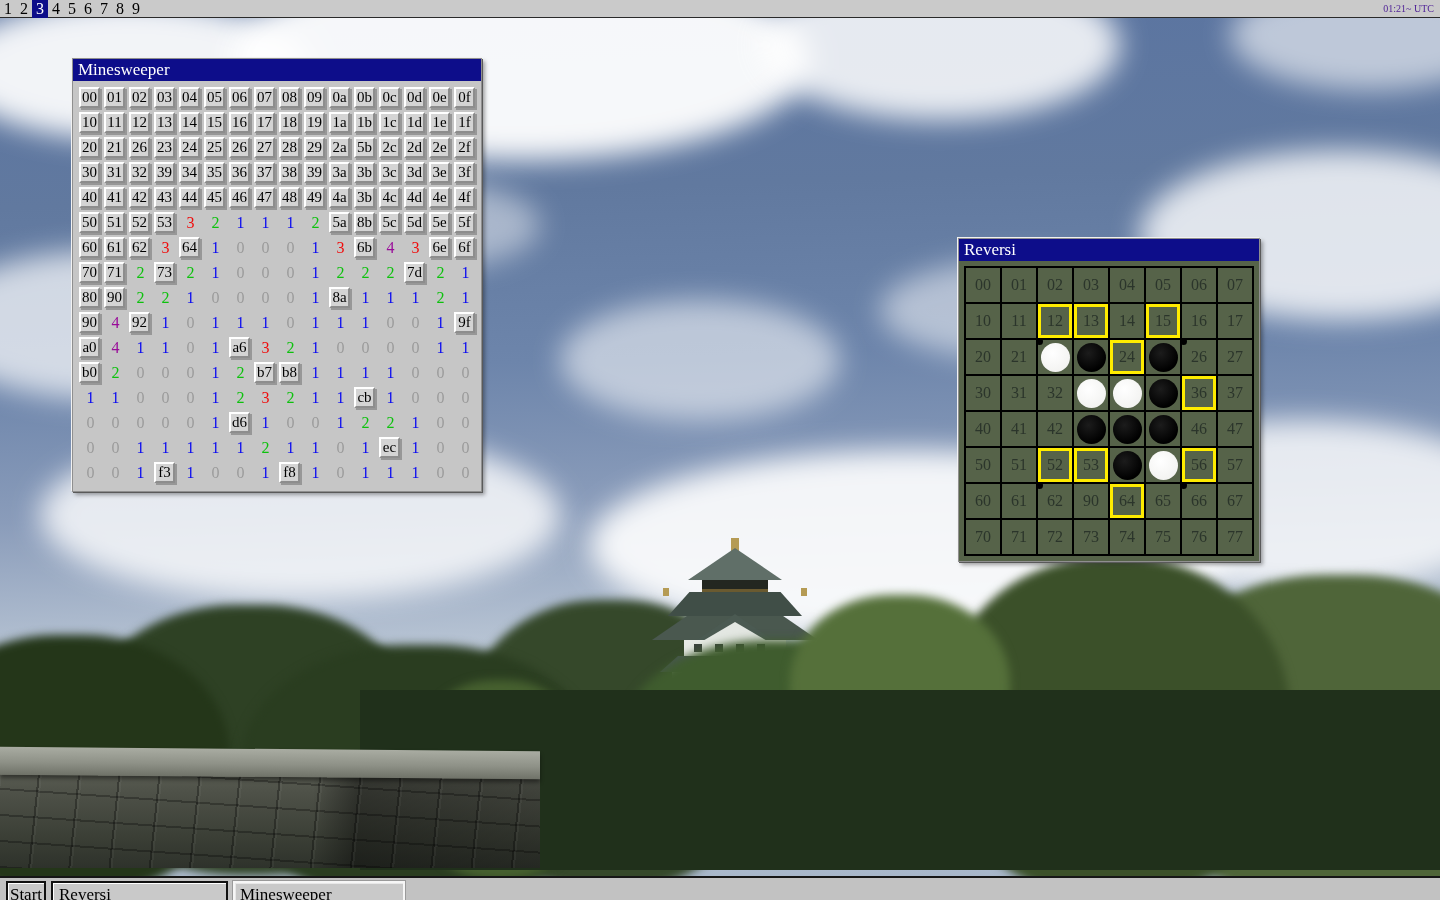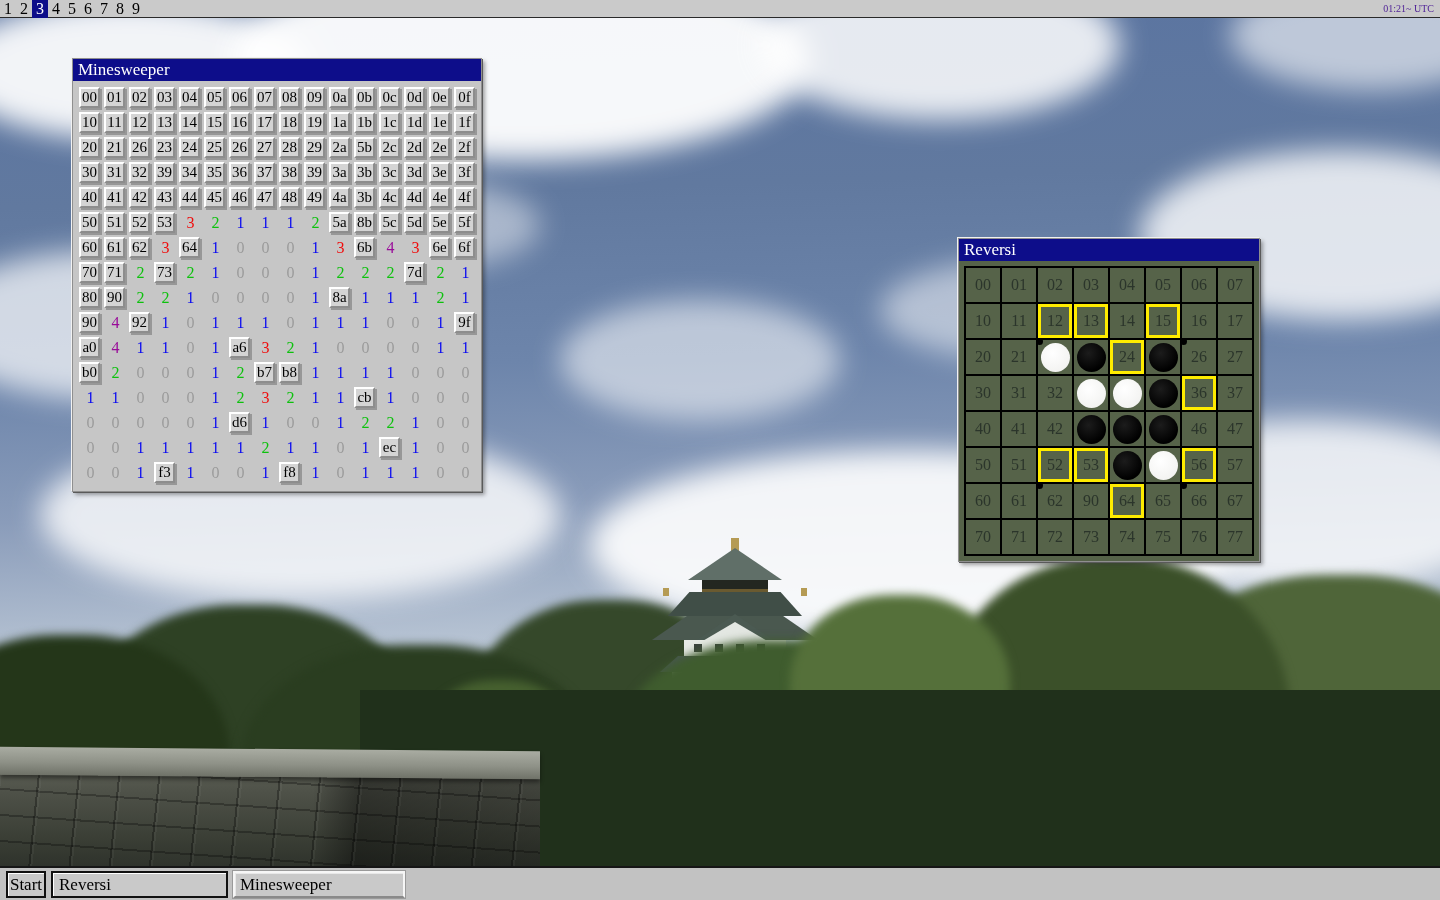--- a/index.html
+++ b/index.html
@@ -58,21 +58,21 @@
               display:grid; grid-template-columns:repeat(8,34px); grid-auto-rows:34px; gap:2px; }
   .rv-cell { position:relative; background:#566349; display:flex; align-items:center; justify-content:center; }
   .rv-cell.hl { box-shadow:inset 0 0 0 3px #ffec00; }
   .rv-label { font-size:16px; color:#2b352b; }
   .disc { width:29px; height:29px; border-radius:50%; }
   .disc.B { background:radial-gradient(circle at 40% 35%, #1c1c1c 0%, #000 70%); }
   .disc.W { background:radial-gradient(circle at 40% 35%, #ffffff 0%, #f2f2f0 80%); }
   .board-dot { position:absolute; width:7px; height:7px; border-radius:50%; background:#000; z-index:5; }
 
   
-  #taskbar { position:absolute; left:0; bottom:0; width:1440px; height:34px; background:#c2c2c2;
+  #taskbar { position:absolute; left:0; bottom:0; width:1440px; height:24px; background:#c2c2c2;
              border-top:2px solid #161616; z-index:40;text-decoration:underline; }
   .tb-btn { position:absolute; top:3px; height:27px; background:#c9c9c9; font-size:17px; line-height:23px; color:#000; }
   #tb-start { left:6px; width:40px; text-align:center; border:2px solid #111; box-shadow:inset 1px 1px 0 #fff; }
   #tb-task-0 { left:51px; width:177px; padding-left:6px; text-align:left; border:2px solid #111; box-shadow:inset 1px 1px 0 #fff; }
   #tb-task-1 { left:233px; width:172px; padding-left:5px; text-align:left;
                border:2px solid; border-color:#f6f6f6 #f6f6f6 #8a8a8a #f6f6f6; box-shadow:inset 1px 1px 0 #e8e8e8, 0 0 0 1px #9a9a9a; }
 </style>
 </head>
 <body>
 

